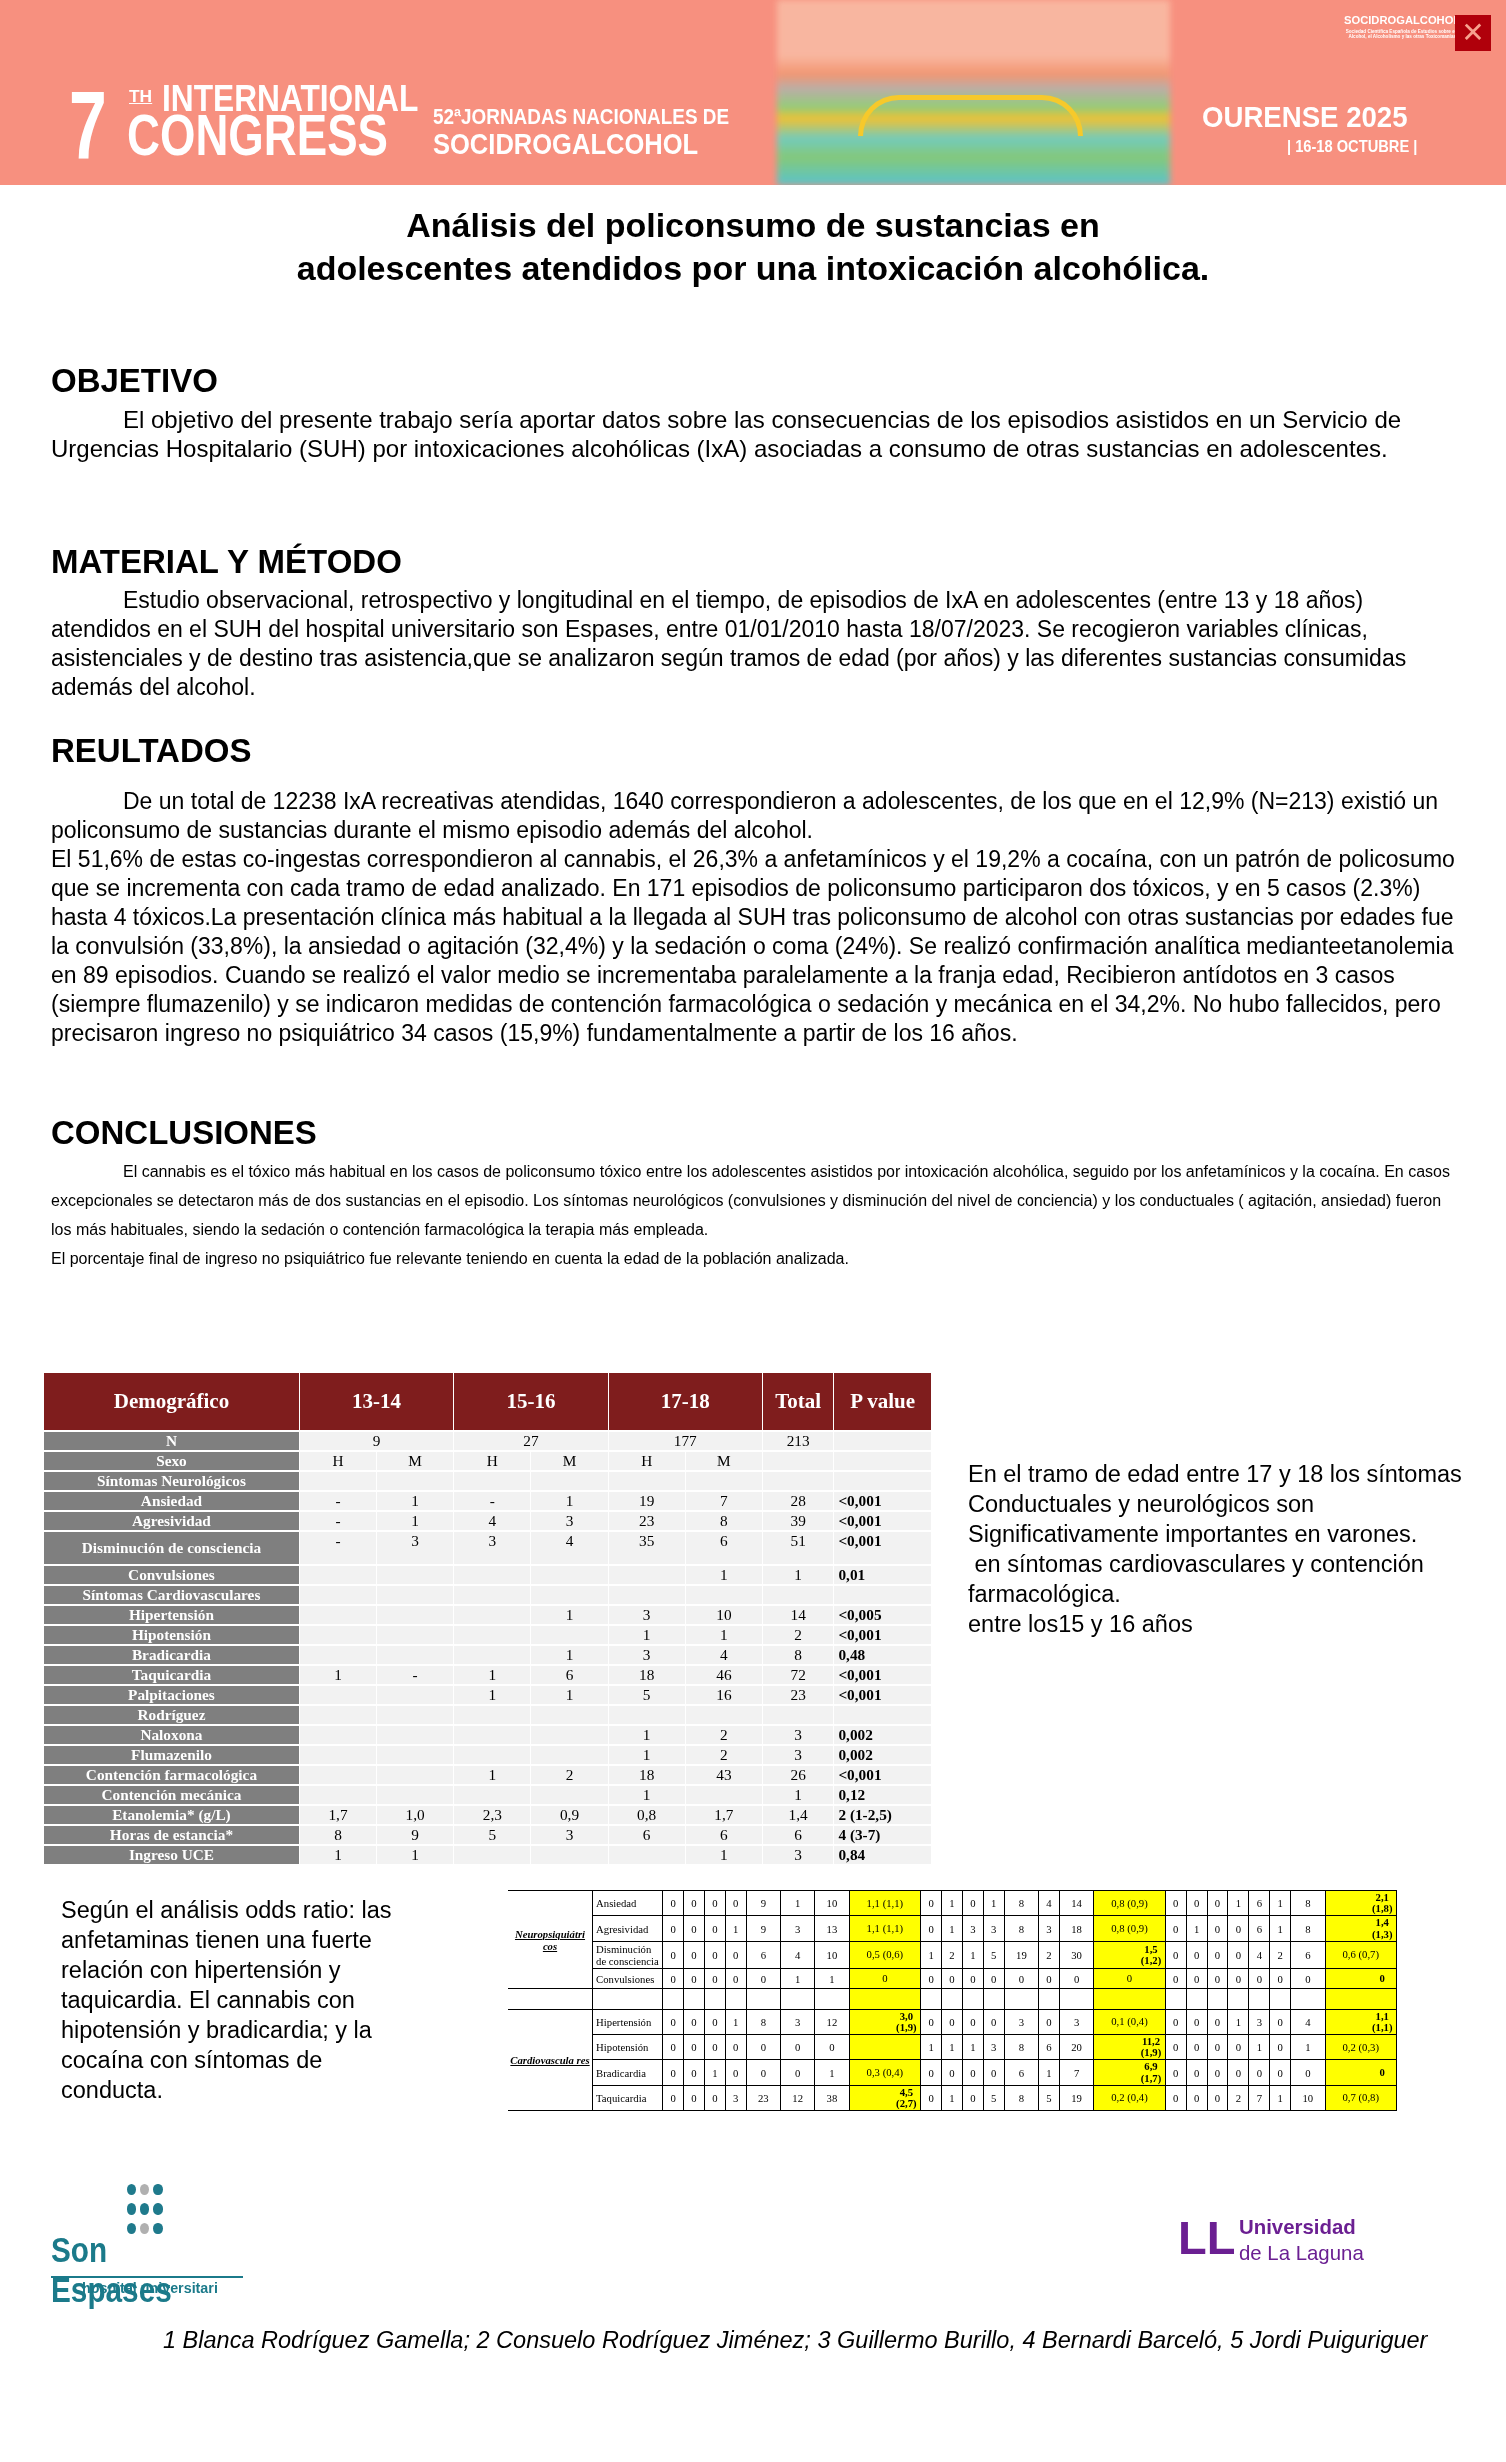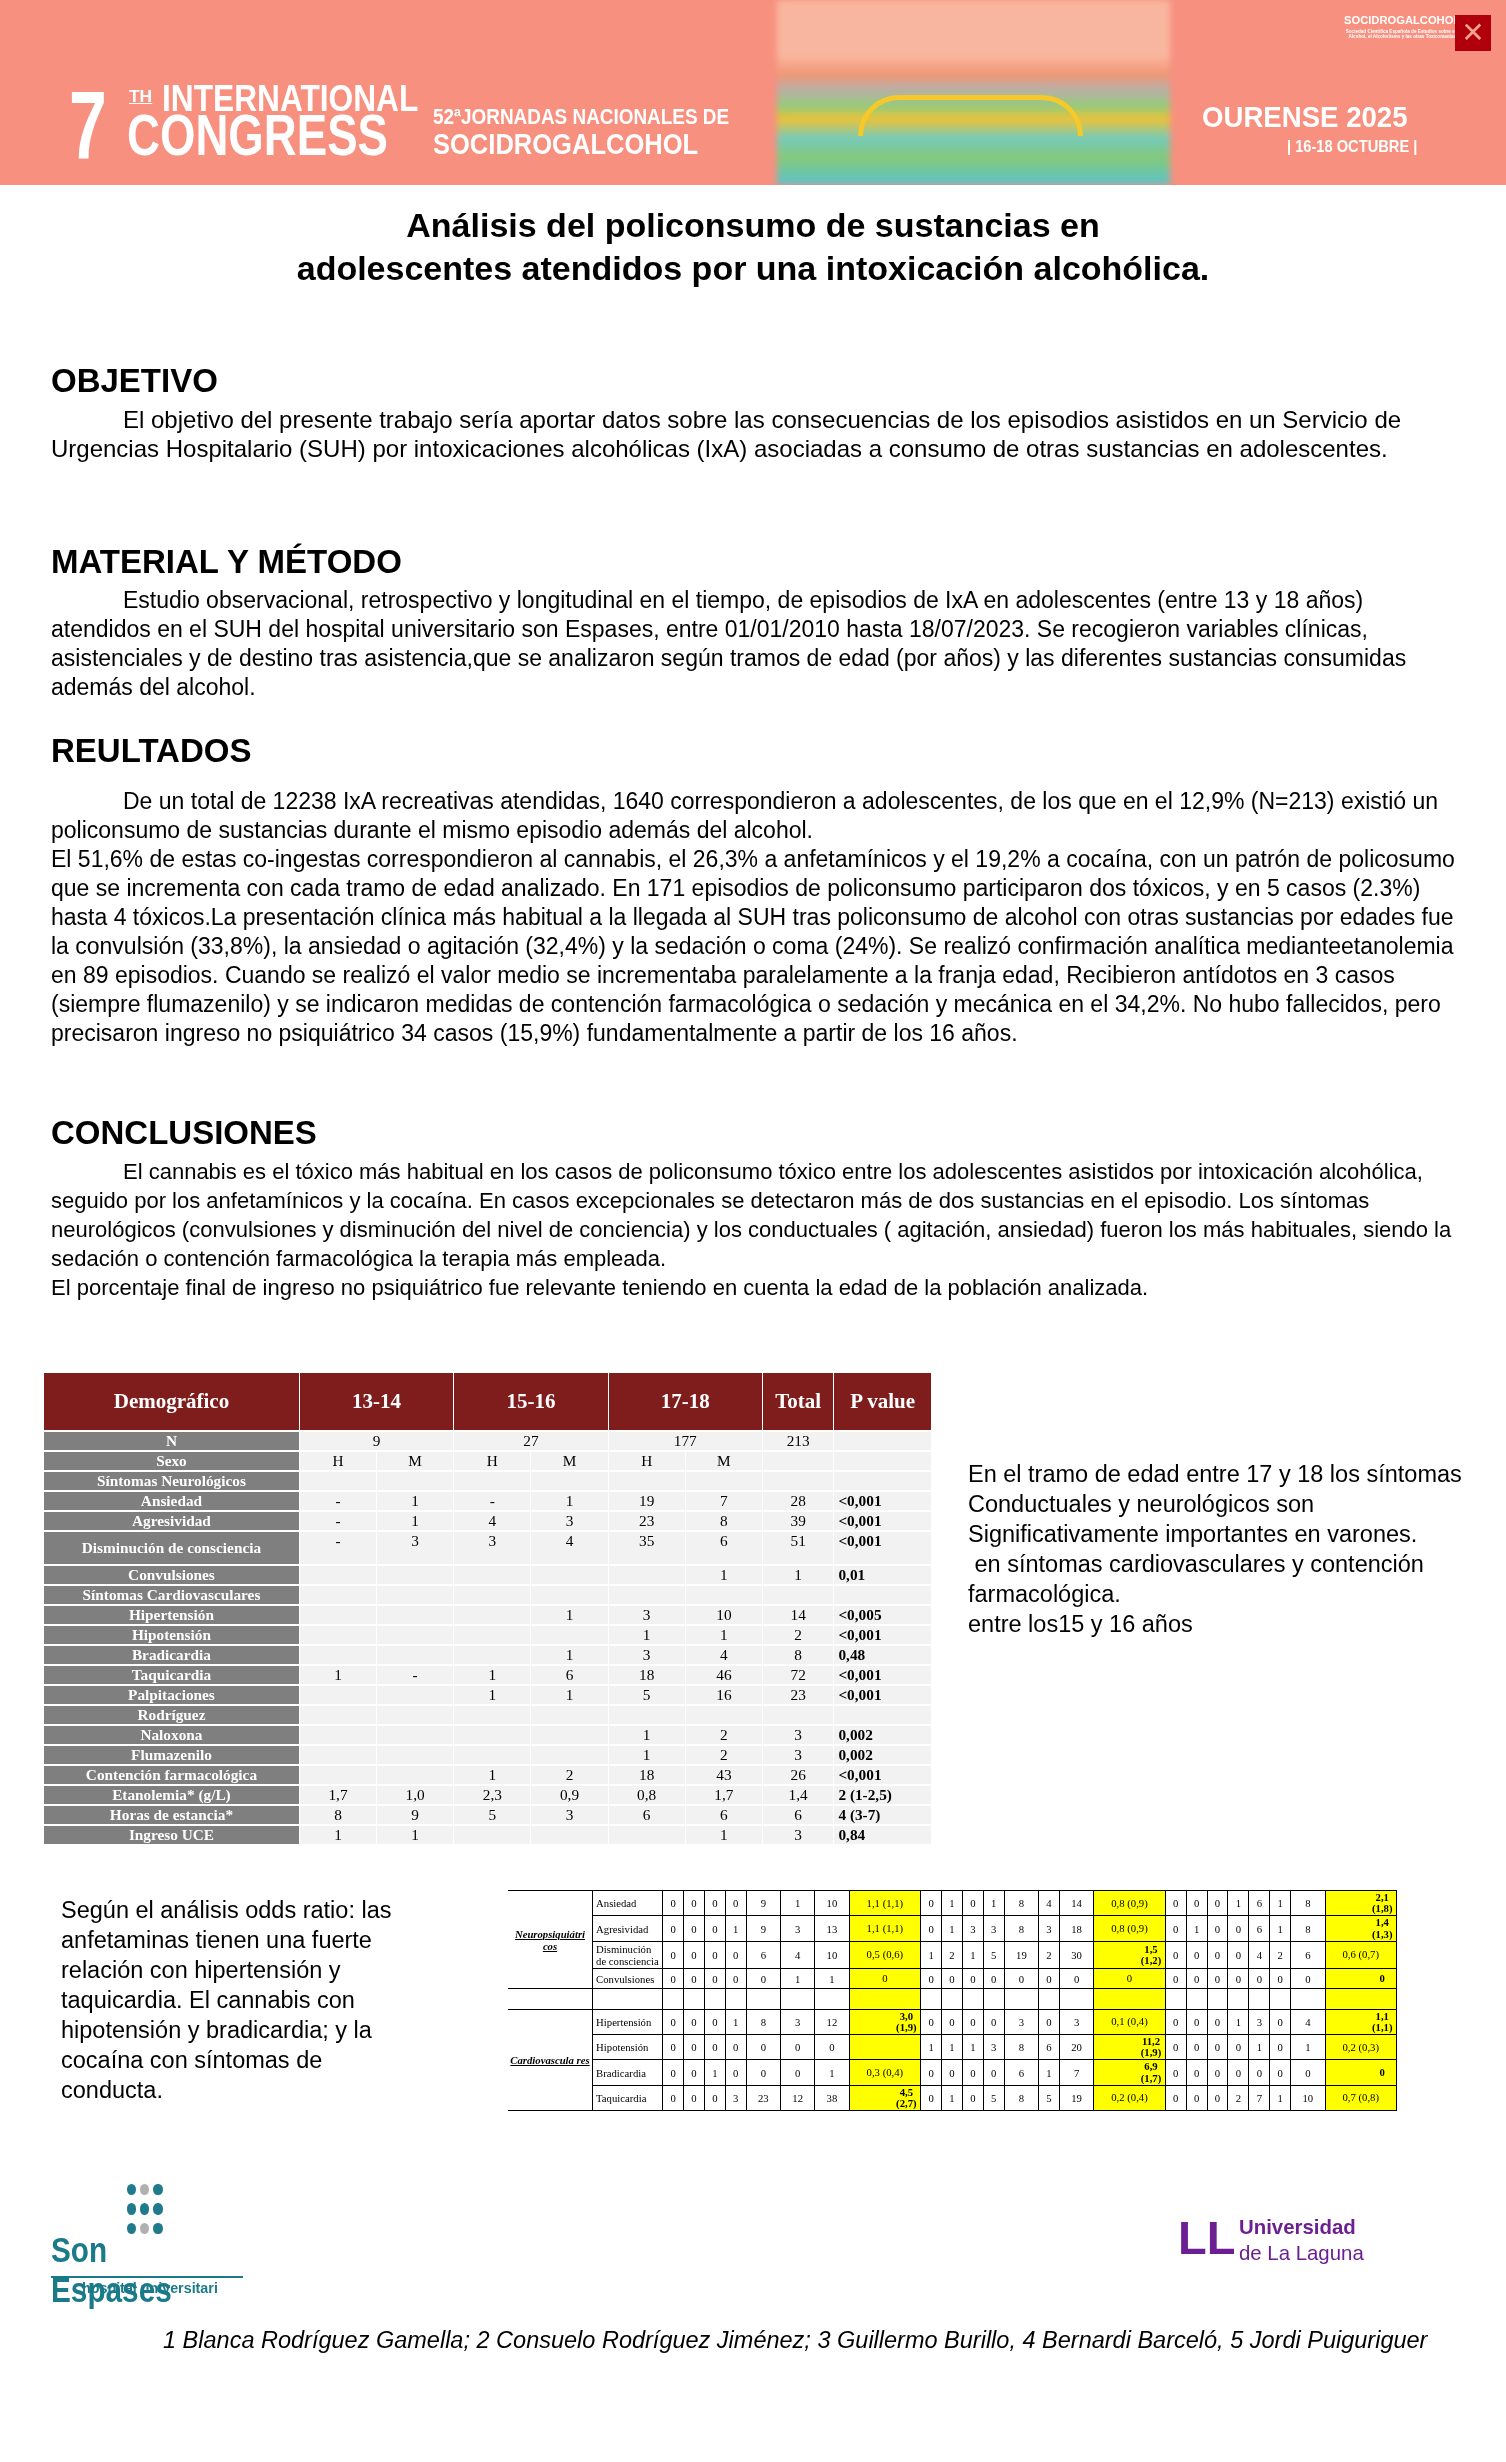--- a/index.html
+++ b/index.html
@@ -90,21 +90,21 @@
 <div class="section-h" style="top:543px">MATERIAL Y MÉTODO</div>
 <div class="para" style="top:586px;font-size:23px;line-height:29px"><span class="indent"></span><span>Estudio observacional, retrospectivo y longitudinal en el tiempo, de episodios de IxA en adolescentes (entre 13 y 18 años) atendidos en el SUH del hospital universitario son Espases, entre 01/01/2010 hasta 18/07/2023. Se recogieron variables clínicas, asistenciales y de destino tras asistencia,que se analizaron según tramos de edad (por años) y las diferentes sustancias consumidas además del alcohol.</span></div>
 
 <div class="section-h" style="top:732px">REULTADOS</div>
 <div class="para" style="top:787px;font-size:23px;line-height:29px">
   <div><span class="indent"></span><span>De un total de 12238 IxA recreativas atendidas, 1640 correspondieron a adolescentes,  de los que en el 12,9% (N=213) existió un policonsumo de sustancias durante el mismo episodio además del alcohol.</span></div>
   <div> El 51,6% de estas co-ingestas correspondieron al cannabis, el 26,3% a anfetamínicos y el 19,2% a cocaína, con un patrón de policosumo que se incrementa con cada tramo de edad analizado. En 171 episodios de policonsumo participaron dos tóxicos, y en 5 casos (2.3%) hasta 4 tóxicos.La presentación clínica más habitual a la llegada al SUH tras policonsumo de alcohol con otras sustancias por edades fue la convulsión (33,8%), la ansiedad o agitación (32,4%) y la sedación o coma (24%).  Se realizó confirmación analítica medianteetanolemia en 89 episodios. Cuando se realizó el valor medio se incrementaba paralelamente a la franja edad, Recibieron antídotos en 3 casos (siempre flumazenilo) y se indicaron medidas de contención farmacológica o sedación y mecánica en el 34,2%. No hubo fallecidos, pero precisaron ingreso no psiquiátrico 34 casos (15,9%) fundamentalmente a partir de los 16 años.</div>
 </div>
 
 <div class="section-h" style="top:1114px">CONCLUSIONES</div>
-<div class="para" style="top:1157px;font-size:22px;line-height:29px">
+<div class="para" style="top:1157px;font-size:16px;line-height:29px">
   <div><span class="indent"></span><span>El cannabis es el tóxico más habitual en los casos de policonsumo tóxico entre los adolescentes asistidos por intoxicación alcohólica, seguido por los anfetamínicos y la cocaína. En casos excepcionales se detectaron más de dos sustancias en el  episodio. Los síntomas neurológicos (convulsiones y disminución del nivel de conciencia)  y los conductuales ( agitación, ansiedad) fueron los más habituales, siendo la sedación o contención farmacológica la terapia más empleada.</span></div>
   <div>El porcentaje final de ingreso no psiquiátrico fue relevante teniendo en cuenta la edad de la población analizada.</div>
 </div>
 
 <table class="t1">
   <thead>
     <tr>
       <th style="width:29%">Demográfico</th>
       <th colspan="2">13-14</th>
       <th colspan="2">15-16</th>
@@ -292,20 +292,31 @@
         <td></td>
         <td></td>
         <td>1</td>
         <td>2</td>
         <td>18</td>
         <td>43</td>
         <td>26</td>
         <td class="pv">&lt;0,001</td>
       </tr>
       <tr>
+        <td class="lbl">Contención mecánica</td>
+        <td></td>
+        <td></td>
+        <td></td>
+        <td></td>
+        <td>1</td>
+        <td></td>
+        <td>1</td>
+        <td class="pv">0,12</td>
+      </tr>
+      <tr>
         <td class="lbl">Etanolemia* (g/L)</td>
         <td>1,7</td>
         <td>1,0</td>
         <td>2,3</td>
         <td>0,9</td>
         <td>0,8</td>
         <td>1,7</td>
         <td>1,4</td>
         <td class="pv">2 (1-2,5)</td>
       </tr>

